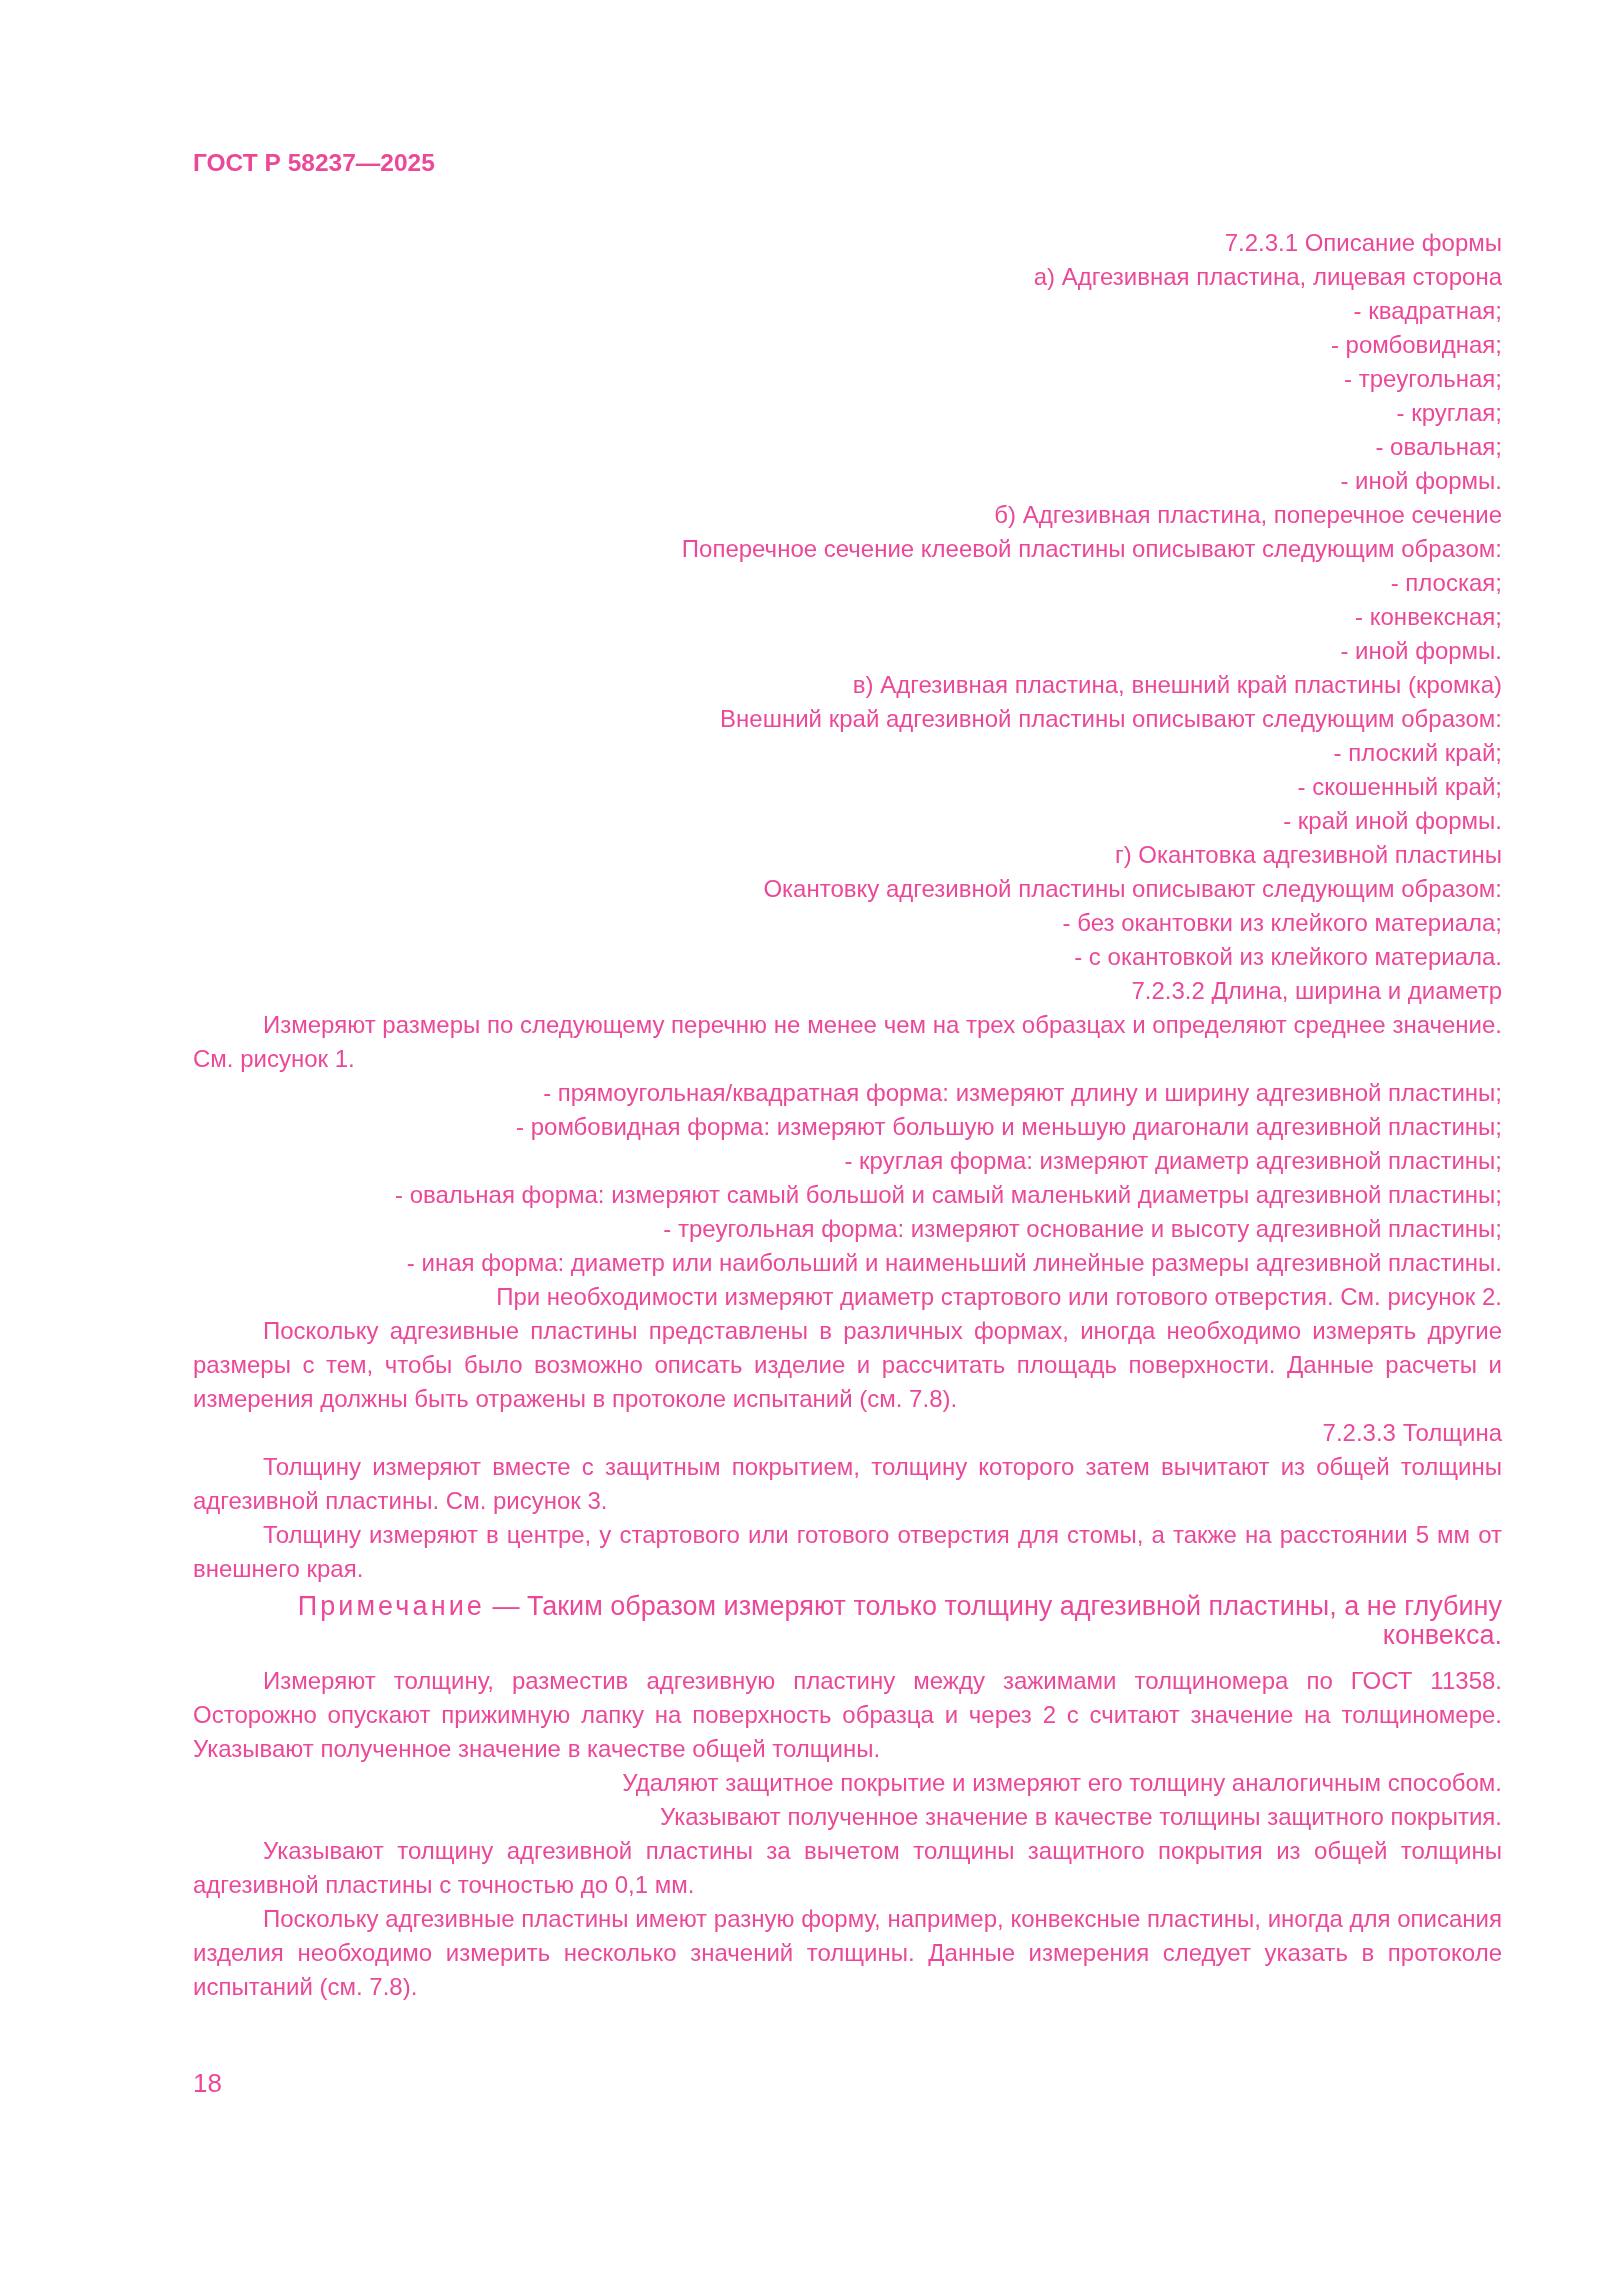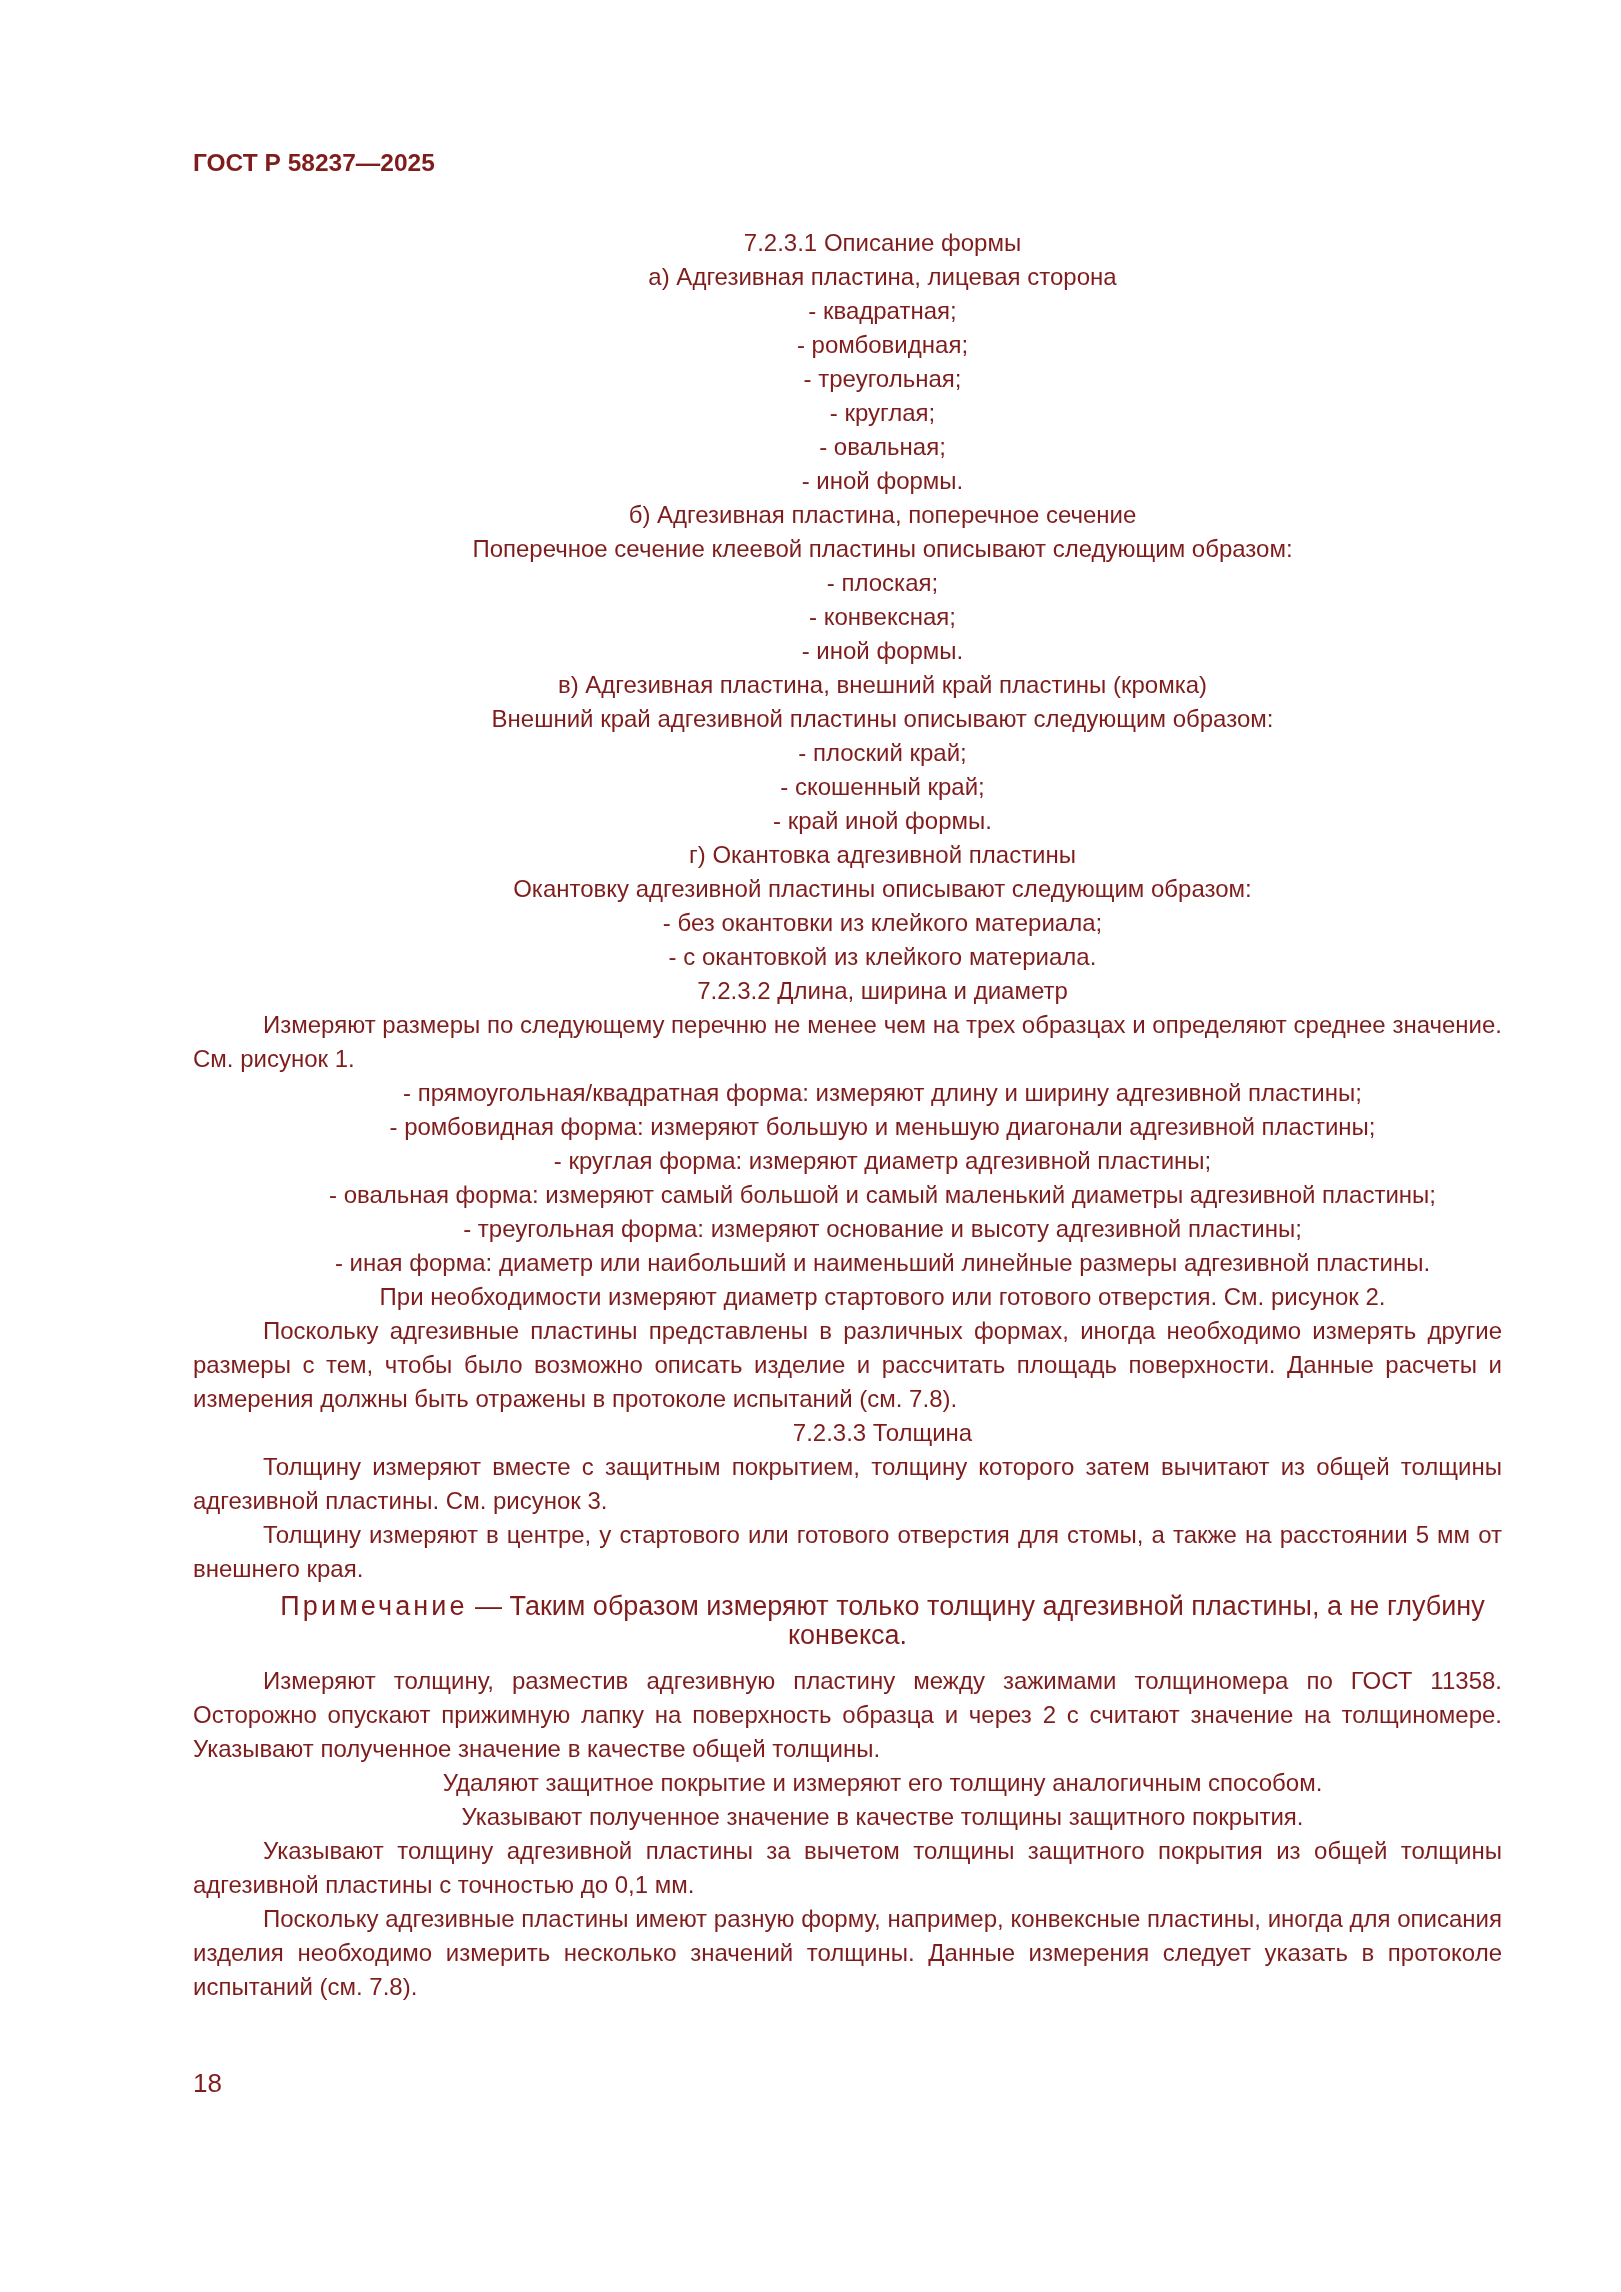--- a/index.html
+++ b/index.html
@@ -1,30 +1,30 @@
 <!DOCTYPE html>
 <html><head>
 <meta charset="utf-8">
 <style>
   html, body { margin: 0; padding: 0; background: #ffffff; }
   body { width: 1621px; height: 2293px; position: relative; overflow: hidden; }
   .page {
     position: absolute; left: 0; top: 0; width: 1621px; height: 2182px;
-    font-family: "Liberation Sans", sans-serif; color: #7f1d1d;
+    font-family: "Liberation Sans", sans-serif; color: #ec4899;
   }
   .header {
     position: absolute; left: 193px; top: 149px;
     font-size: 24.5px; font-weight: bold; letter-spacing: 0px;
   }
   .body {
     position: absolute; left: 193px; top: 226px; width: 1309px;
     font-size: 24px; line-height: 34px;
   }
   .body p { margin: 0; text-align: justify; text-indent: 70px; }
-  .body p.nj { text-align: center; }
+  .body p.nj { text-align: right; }
   .note {
     margin: 5.9px 0 13.7px 0 !important; font-size: 27px; line-height: 29px;
   }
   .spaced { letter-spacing: 3.1px; }
   .pagenum {
     position: absolute; left: 193px; top: 2068px; font-size: 26px;
   }
 </style>
 </head>
 <body>

